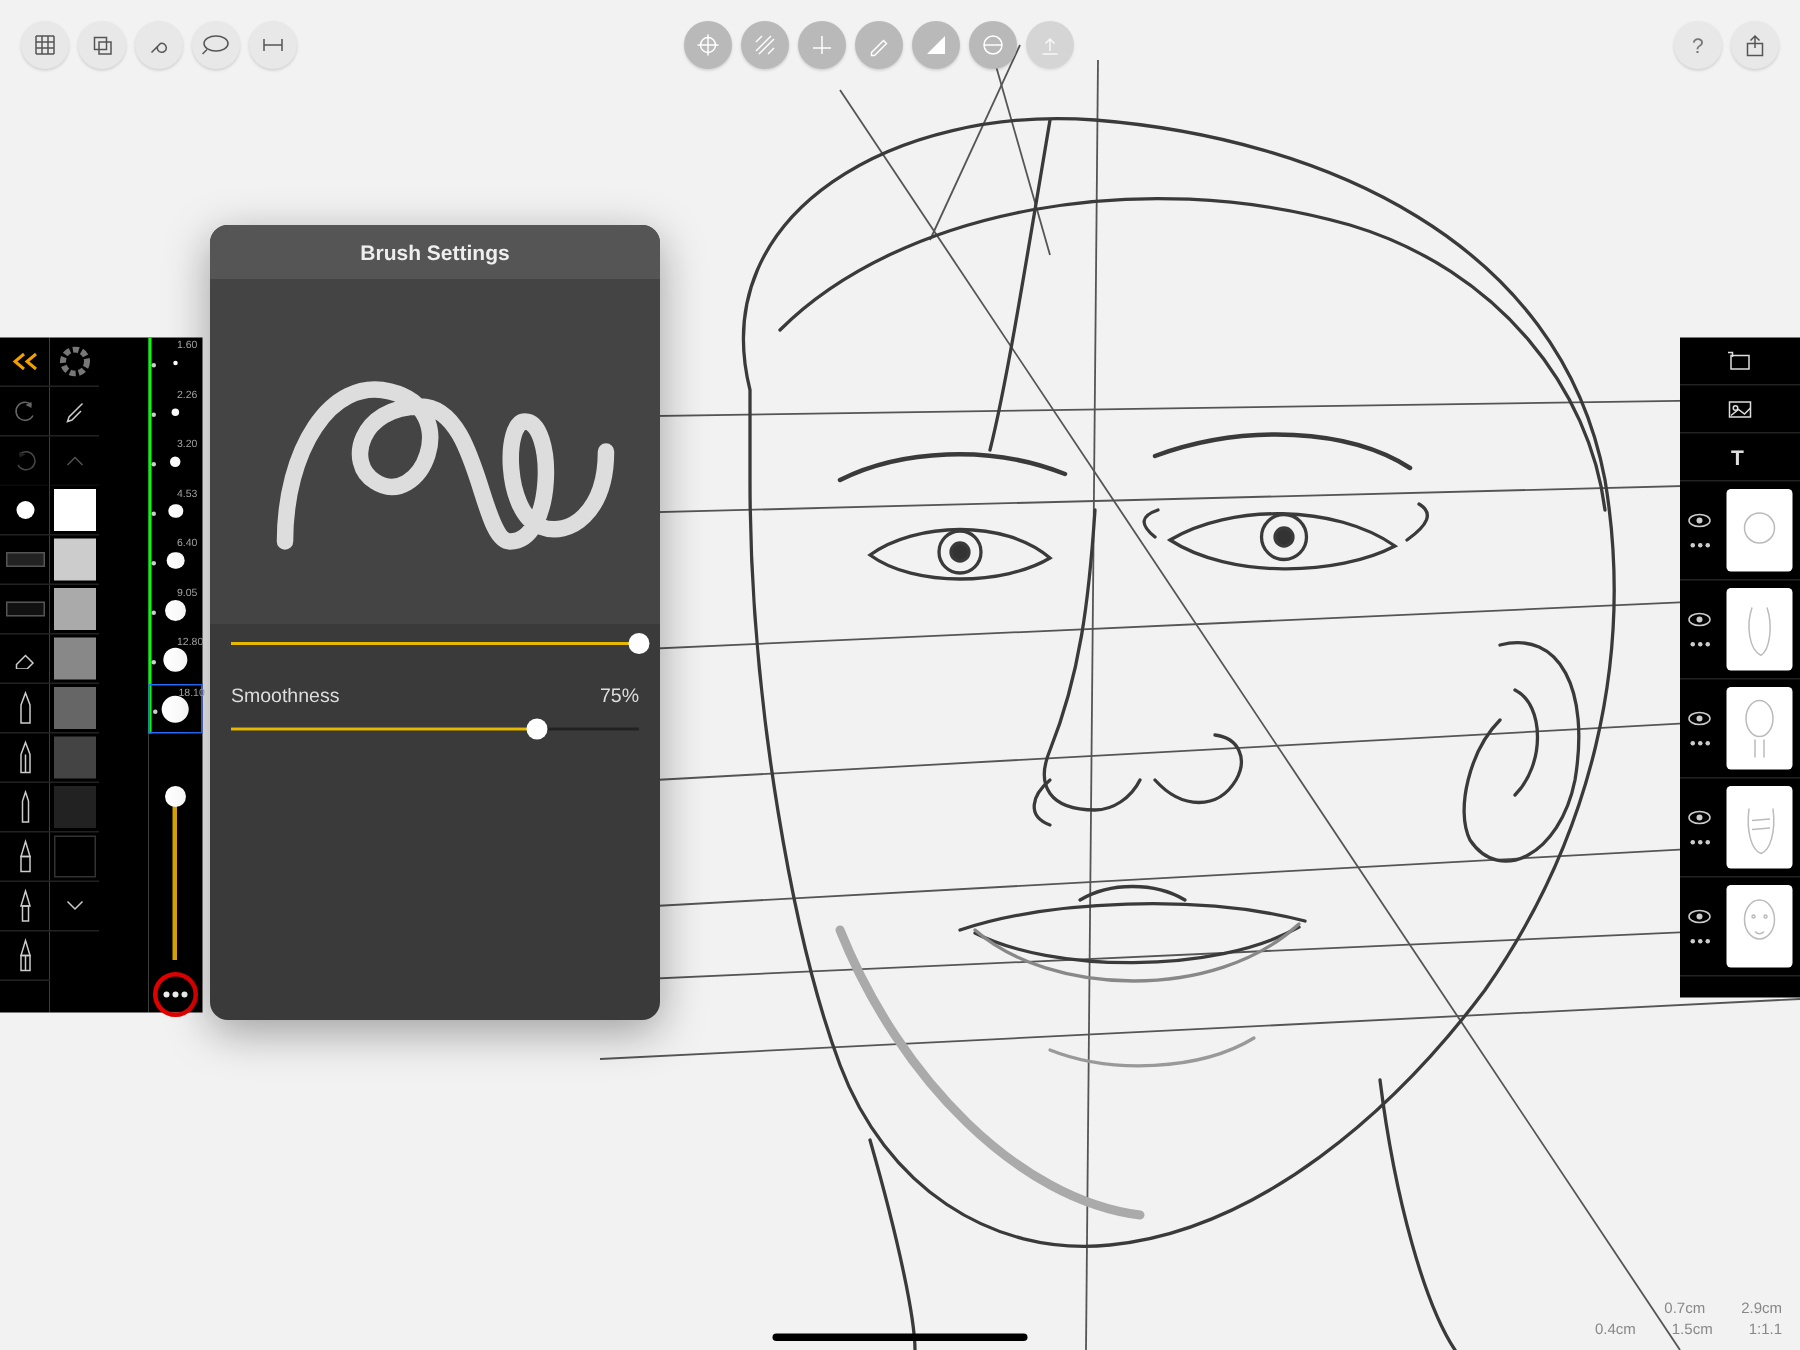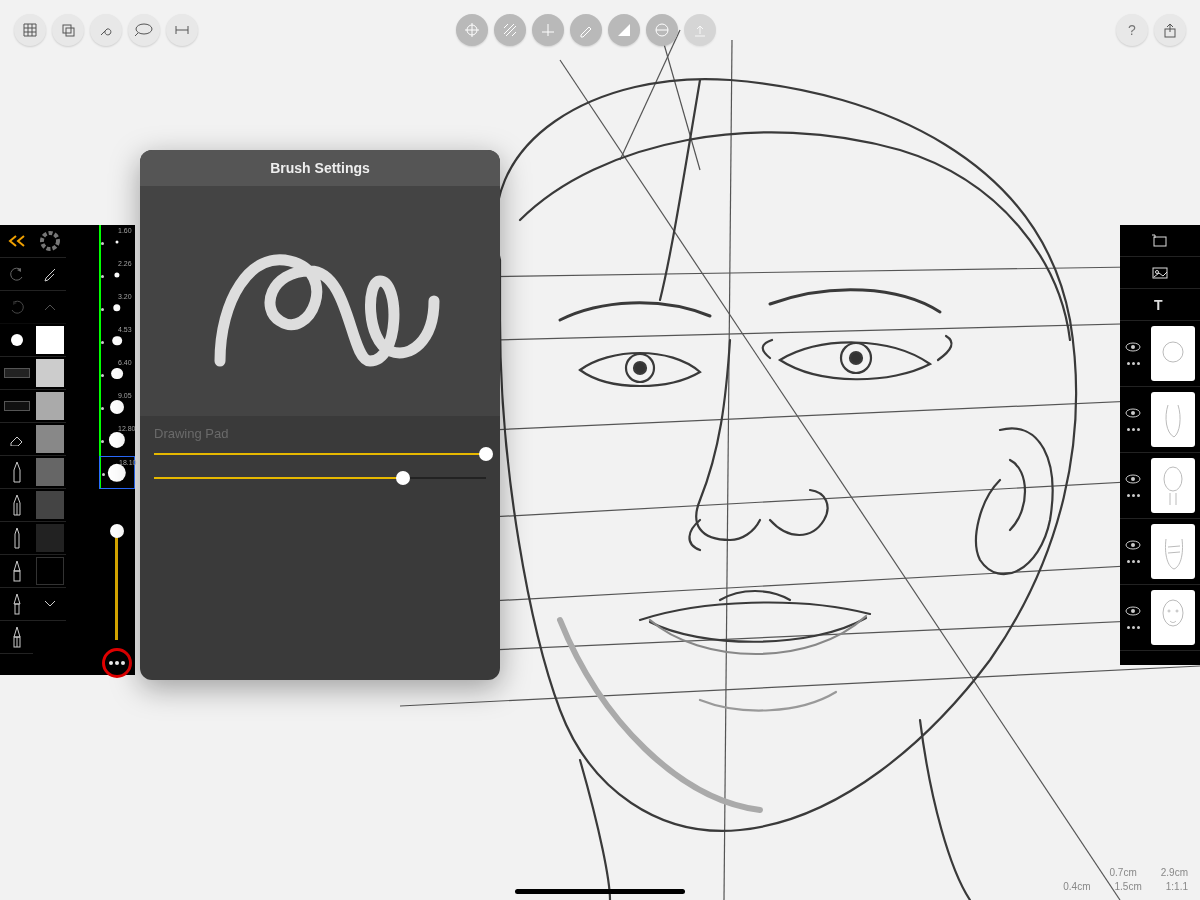--- a/index.html
+++ b/index.html
@@ -30,21 +30,21 @@
 
 
 #opline { position:absolute; left:115px; width:3px; background:#d6a600; }
 #opknob { position:absolute; width:14px; height:14px; background:#fff; border-radius:50%; }
 
 
 #morebtn { position:absolute; width:30px; height:30px; border-radius:50%; border:3px solid #e10000; display:flex; align-items:center; justify-content:center; cursor:pointer; }
 #morebtn span { width:4px; height:4px; background:#eee; border-radius:50%; margin:0 1px; }
 
 
-#popup { position:absolute; left:140px; top:150px; width:360px; height:530px; background:#3a3a3a; border-radius:12px; box-shadow:0 8px 30px rgba(0,0,0,.35); overflow:hidden; }
+#popup { position:absolute; left:140px; top:150px; width:300px; height:530px; background:#3a3a3a; border-radius:12px; box-shadow:0 8px 30px rgba(0,0,0,.35); overflow:hidden; }
 #popup-hdr { height:36px; background:#555; color:#eee; font-size:14px; font-weight:600; display:flex; align-items:center; justify-content:center; }
 #preview { height:230px; background:#444; display:flex; align-items:center; justify-content:center; }
 #preview svg path { stroke:#ddd; stroke-width:11; fill:none; stroke-linecap:round; }
 .section-lbl { color:#6a6a6a; font-size:13px; padding:10px 14px 0 14px; }
 .slider-row { display:flex; align-items:center; justify-content:space-between; padding:10px 14px 2px 14px; color:#ddd; font-size:13px; }
 .slider-track { position:relative; margin:6px 14px 10px 14px; height:14px; }
 .track-bg { position:absolute; left:0; right:0; top:6px; height:2px; background:#222; }
 .track-fill { position:absolute; left:0; top:6px; height:2px; background:#e6b800; }
 .track-knob { position:absolute; top:0; width:14px; height:14px; background:#fff; border-radius:50%; transform:translateX(-50%); }
 
@@ -387,25 +387,28 @@
     <span></span>
   </div>
 
 <div id="popup">
   <div id="popup-hdr">Brush Settings</div>
   <div id="preview">
     <svg width="260" height="200" viewBox="0 0 260 200">
         <path d="M30 160 C30 100 60 50 100 60 C150 72 120 140 90 120 C70 108 80 70 120 70 C160 70 160 160 180 160 C210 160 210 80 190 80 C176 80 176 140 200 150 C220 158 244 140 244 100"></path>
       </svg>
   </div>
-  <div class="section-lbl">Drawing Pad</div>
   <div class="slider-track">
     <div class="track-bg"></div>
       <div class="track-fill" id="opfill" style="width: 100%;"></div>
       <div class="track-knob" id="opk" style="left: 100%;"></div>
+  </div>
+  <div class="slider-row">
+    <span>Smoothness</span>
+    <span>75%</span>
   </div>
   <div class="slider-track">
     <div class="track-bg"></div>
       <div class="track-fill" id="smfill" style="width: 75%;"></div>
       <div class="track-knob" id="smk" style="left: 75%;"></div>
   </div>
 </div>
 
 <div id="rpanel">
   <div class="rhead">

